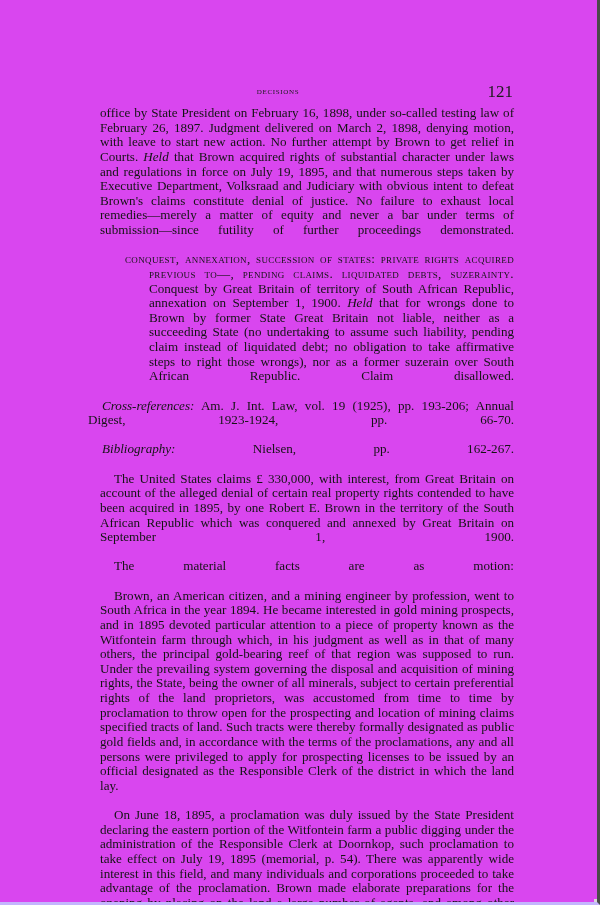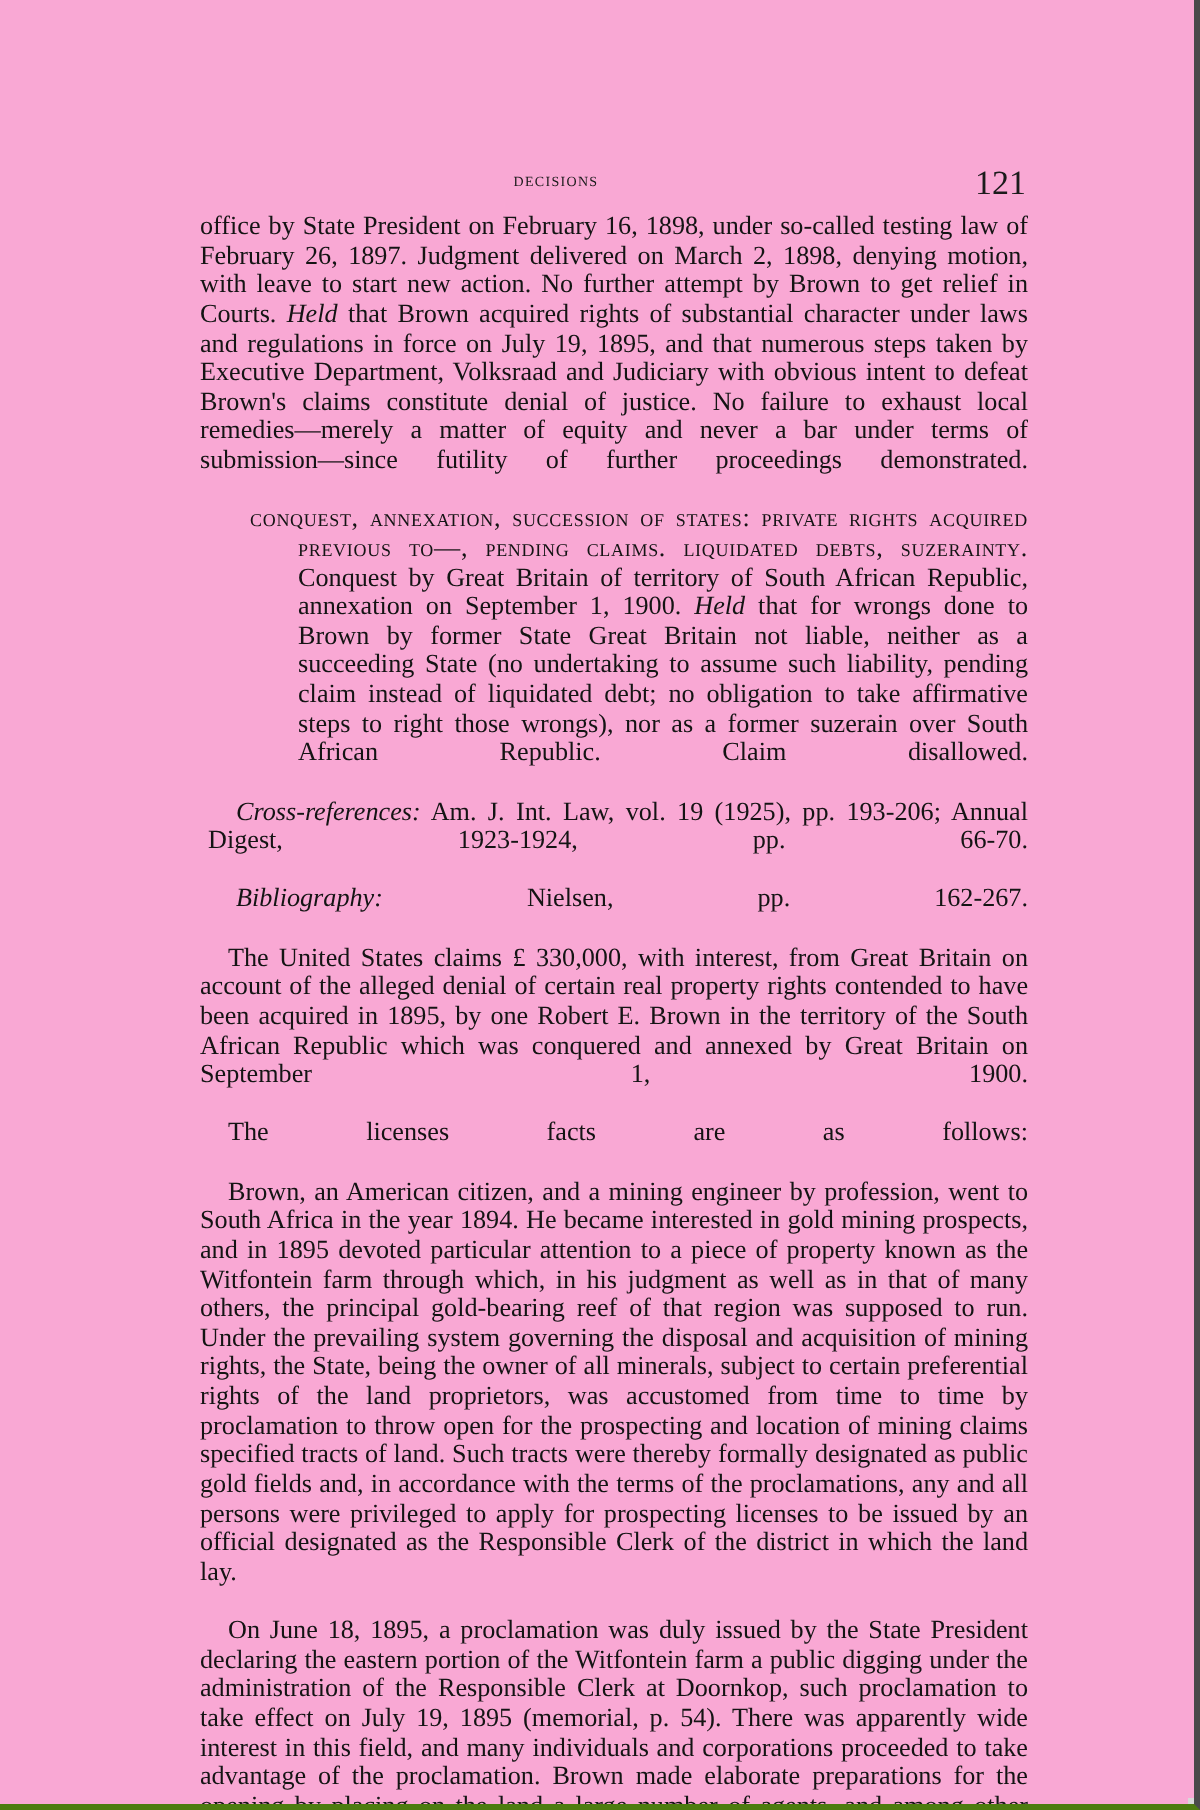--- a/index.html
+++ b/index.html
@@ -14,23 +14,23 @@
     font-family: "Liberation Serif", "DejaVu Serif", serif;
     color: #141414;
   }
 
   
   #page {
     position: relative;
     width: 600px;
     height: 905px;
     box-sizing: border-box;
-    background: #f9a8d4;
+    background: #d946ef;
     border-right: 3px solid #4a4a4a;
-    border-bottom: 3px solid #4d7c0f;
+    border-bottom: 3px solid #c4b5fd;
     overflow: hidden;
   }
   #page::after {
     content: "";
     position: absolute;
     right: 0; bottom: 0;
     width: 3px; height: 3px;
     background: #d8d8d8;
   }
 
@@ -110,21 +110,20 @@
   
   p.headnote {
     padding-left: 24px;
     text-indent: -24px;
     margin-left: 37px;
   }
   
   p.note {
     padding-left: 0px;
     text-indent: 14px;
-    margin-left: 16px;
   }
 
   .sc {
     font-variant: small-caps;
     text-transform: lowercase;
     letter-spacing: 0.35px;
   }
   .it {
     font-style: italic;
   }
@@ -145,21 +144,21 @@
       <p class="para flush"><span>office by State President on February 16, 1898, under so-called testing law of February 26, 1897. Judgment delivered on March 2, 1898, denying motion, with leave to start new action. No further attempt by Brown to get relief in Courts. </span><span class="it">Held</span><span> that Brown acquired rights of substantial character under laws and regulations in force on July 19, 1895, and that numerous steps taken by Executive Department, Volksraad and Judiciary with obvious intent to defeat Brown's claims constitute denial of justice. No failure to exhaust local remedies—merely a matter of equity and never a bar under terms of submission—since futility of further proceedings demonstrated.</span></p>
 
       <p class="para headnote"><span class="sc">Conquest, Annexation, Succession of States: Private Rights Acquired Previous to—, Pending Claims. Liquidated Debts, Suzerainty.</span><span> Conquest by Great Britain of territory of South African Republic, annexation on September 1, 1900. </span><span class="it">Held</span><span> that for wrongs done to Brown by former State Great Britain not liable, neither as a succeeding State (no undertaking to assume such liability, pending claim instead of liquidated debt; no obligation to take affirmative steps to right those wrongs), nor as a former suzerain over South African Republic. Claim disallowed.</span></p>
 
       <p class="para note"><span class="it">Cross-references:</span><span> Am. J. Int. Law, vol. 19 (1925), pp. 193-206; Annual Digest, 1923-1924, pp. 66-70.</span></p>
 
       <p class="para note"><span class="it">Bibliography:</span><span> Nielsen, pp. 162-267.</span></p>
 
       <p class="para indent">The United States claims £ 330,000, with interest, from Great Britain on account of the alleged denial of certain real property rights contended to have been acquired in 1895, by one Robert E. Brown in the territory of the South African Republic which was conquered and annexed by Great Britain on September 1, 1900.</p>
 
-      <p class="para indent">The licenses facts are as follows:</p>
+      <p class="para indent">The material facts are as motion:</p>
 
       <p class="para indent">Brown, an American citizen, and a mining engineer by profession, went to South Africa in the year 1894. He became interested in gold mining prospects, and in 1895 devoted particular attention to a piece of property known as the Witfontein farm through which, in his judgment as well as in that of many others, the principal gold-bearing reef of that region was supposed to run. Under the prevailing system governing the disposal and acquisition of mining rights, the State, being the owner of all minerals, subject to certain preferential rights of the land proprietors, was accustomed from time to time by proclamation to throw open for the prospecting and location of mining claims specified tracts of land. Such tracts were thereby formally designated as public gold fields and, in accordance with the terms of the proclamations, any and all persons were privileged to apply for prospecting licenses to be issued by an official designated as the Responsible Clerk of the district in which the land lay.</p>
 
       <p class="para indent">On June 18, 1895, a proclamation was duly issued by the State President declaring the eastern portion of the Witfontein farm a public digging under the administration of the Responsible Clerk at Doornkop, such proclamation to take effect on July 19, 1895 (memorial, p. 54). There was apparently wide interest in this field, and many individuals and corporations proceeded to take advantage of the proclamation. Brown made elaborate preparations for the opening by placing on the land a large number of agents, and among other things, arranged to transmit by heliograph to Witfontein from Doornkop, about 20 miles away, the news of the actual granting of licences so that his agents might act without delay and stake out claims in advance of all competitors. These arrangements being perfected, Brown himself appeared at the office of the Responsible Clerk at Doornkop at 8.30 o'clock on the morning of July 19, 1895, and made a formal application for 1,200 prospecting licences. The Clerk declined to issue the licences, and postponed further action until</p>
 
     </div>
   </div>
 </div>
 
 </body></html>

